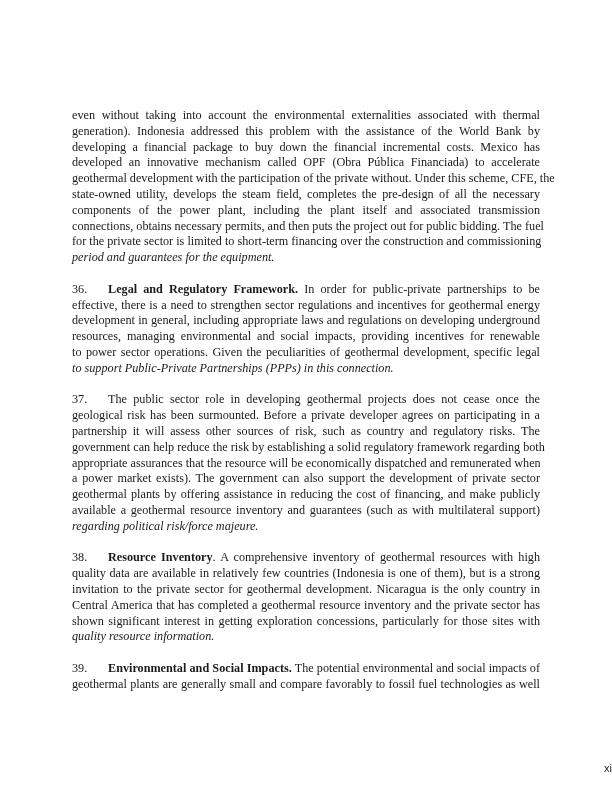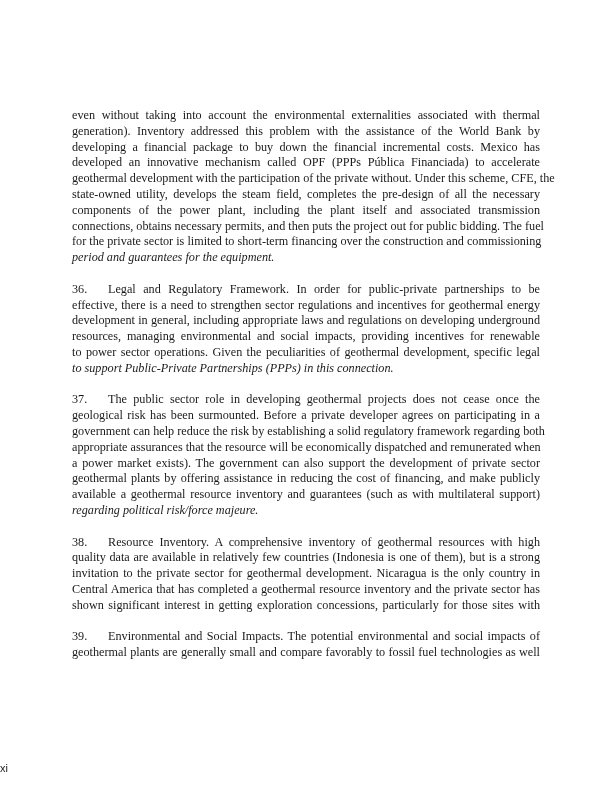--- a/index.html
+++ b/index.html
@@ -43,79 +43,81 @@
     }
     .line.last {
       text-align-last: left;
       font-style: italic;
     }
     .num {
       display: inline-block;
       width: 36px;
     }
     .lead {
-      font-weight: normal;
+      font-weight: bold;
     }
     .page-number {
       position: absolute;
       top: 725px;
       left: 0;
       width: 612px;
-      text-align: left;
+      text-align: right;
       font-size: 11px;
       line-height: 14px;
       font-family: "Liberation Sans", "DejaVu Sans", sans-serif;
       color: #222;
     }
   </style>
 </head>
 <body>
 
 <div class="page">
   <div class="body-text">
 
     <div class="para">
       <span class="line">even without taking into account the environmental externalities associated with thermal</span>
-      <span class="line">generation). Inventory addressed this problem with the assistance of the World Bank by</span>
+      <span class="line">generation). Indonesia addressed this problem with the assistance of the World Bank by</span>
       <span class="line">developing a financial package to buy down the financial incremental costs. Mexico has</span>
-      <span class="line">developed an innovative mechanism called OPF (PPPs Pública Financiada) to accelerate</span>
+      <span class="line">developed an innovative mechanism called OPF (Obra Pública Financiada) to accelerate</span>
       <span class="line">geothermal development with the participation of the private without. Under this scheme, CFE, the</span>
       <span class="line">state-owned utility, develops the steam field, completes the pre-design of all the necessary</span>
       <span class="line">components of the power plant, including the plant itself and associated transmission</span>
       <span class="line">connections, obtains necessary permits, and then puts the project out for public bidding. The fuel</span>
       <span class="line">for the private sector is limited to short-term financing over the construction and commissioning</span>
       <span class="line last">period and guarantees for the equipment.</span>
     </div>
 
     <div class="para">
       <span class="line"><span class="num">36.</span><span class="lead">Legal and Regulatory Framework.</span><span> In order for public-private partnerships to be</span></span>
       <span class="line">effective, there is a need to strengthen sector regulations and incentives for geothermal energy</span>
       <span class="line">development in general, including appropriate laws and regulations on developing underground</span>
       <span class="line">resources, managing environmental and social impacts, providing incentives for renewable</span>
       <span class="line">to power sector operations.  Given the peculiarities of geothermal development, specific legal</span>
       <span class="line last">to support Public-Private Partnerships (PPPs) in this connection.</span>
     </div>
 
     <div class="para">
       <span class="line"><span class="num">37.</span><span>The public sector role in developing geothermal projects does not cease once the</span></span>
       <span class="line">geological risk has been surmounted. Before a private developer agrees on participating in a</span>
+      <span class="line">partnership it will assess other sources of risk, such as country and regulatory risks. The</span>
       <span class="line">government can help reduce the risk by establishing a solid regulatory framework regarding both</span>
       <span class="line">appropriate assurances that the resource will be economically dispatched and remunerated when</span>
       <span class="line">a power market exists). The government can also support the development of private sector</span>
       <span class="line">geothermal plants by offering assistance in reducing the cost of financing, and make publicly</span>
       <span class="line">available a geothermal resource inventory and guarantees (such as with multilateral support)</span>
       <span class="line last">regarding political risk/force majeure.</span>
     </div>
 
     <div class="para">
       <span class="line"><span class="num">38.</span><span class="lead">Resource Inventory</span><span>. A comprehensive inventory of geothermal resources with high</span></span>
       <span class="line">quality data are available in relatively few countries (Indonesia is one of them), but is a strong</span>
       <span class="line">invitation to the private sector for geothermal development. Nicaragua is the only country in</span>
       <span class="line">Central America that has completed a geothermal resource inventory and the private sector has</span>
       <span class="line">shown significant interest in getting exploration concessions, particularly for those sites with</span>
+      <span class="line last">quality resource information.</span>
     </div>
 
     <div class="para">
       <span class="line"><span class="num">39.</span><span class="lead">Environmental and Social Impacts.</span><span> The potential environmental and social impacts of</span></span>
       <span class="line">geothermal plants are generally small and compare favorably to fossil fuel technologies as well</span>
     </div>
 
   </div>
 
   <div class="page-number">xi</div>

